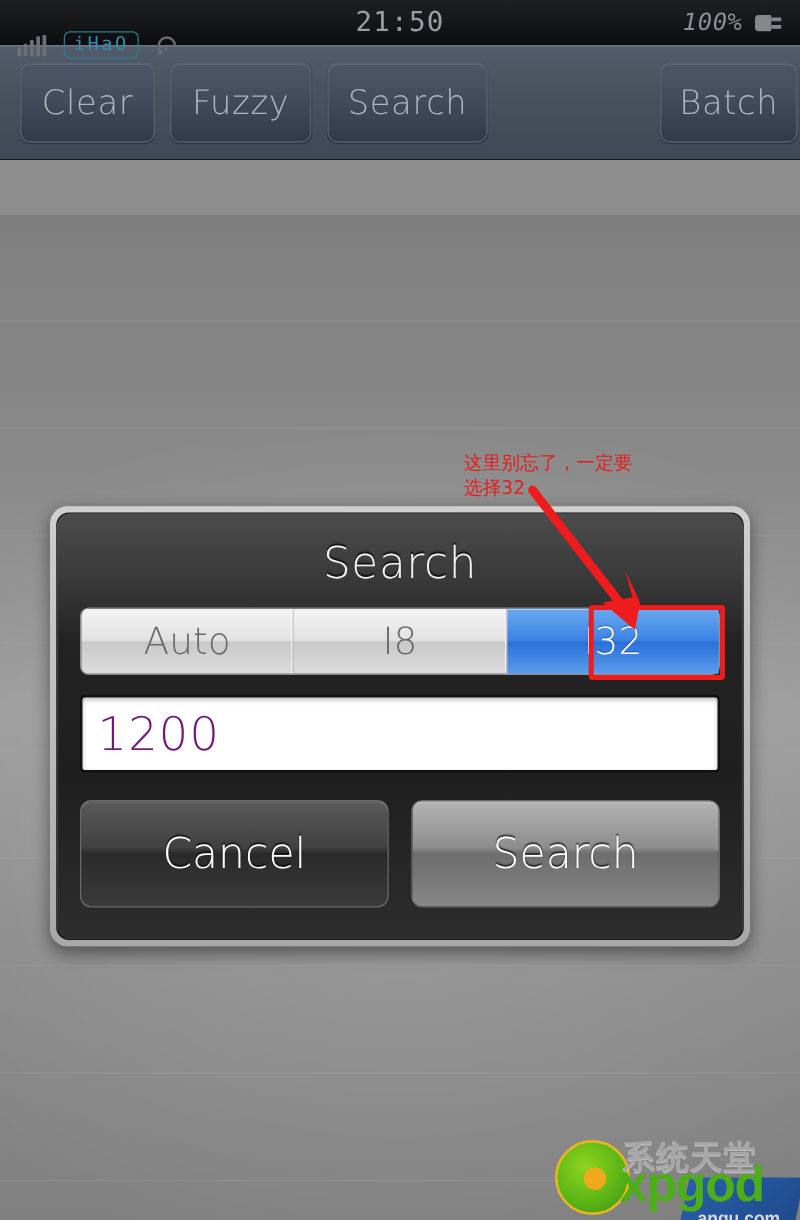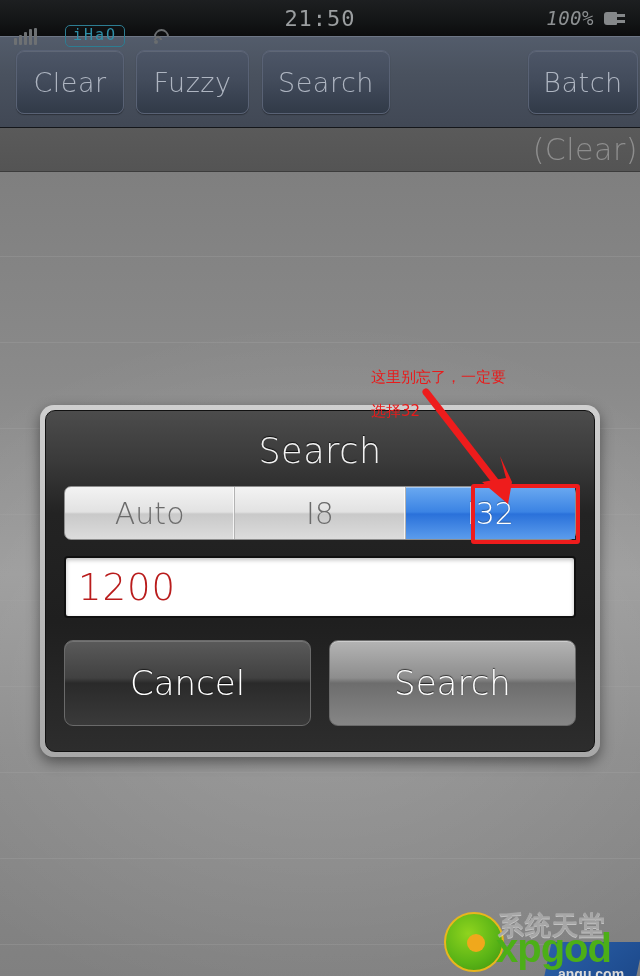--- a/index.html
+++ b/index.html
@@ -25,21 +25,21 @@
     top: 0; left: 0;
     width: 640px;
     height: 36px;
     background: linear-gradient(180deg, #1d1f21 0%, #141617 55%, #0b0c0d 100%);
     display: flex;
     align-items: center;
     padding: 0 14px;
     z-index: 40;
   }
 
-  .sb-left { display: flex; align-items: center; gap: 28px; flex: 0 0 auto; margin-top: 36px; }
+  .sb-left { display: flex; align-items: center; gap: 14px; flex: 0 0 auto; margin-top: 36px; }
   .sb-center {
     position: absolute;
     left: 0; right: 0;
     text-align: center;
     pointer-events: none;
   }
   .sb-right {
     position: absolute;
     right: 14px; top: 0;
     height: 36px;
@@ -209,21 +209,21 @@
     border-bottom: 1px solid rgba(0,0,0,0.10);
   }
 
   
   #annotation {
     position: absolute;
     left: 371px; top: 360px;
     width: 200px;
     color: #e81b1b;
     font-size: 15px;
-    line-height: 34px;
+    line-height: 20px;
     font-family: "DejaVu Sans", sans-serif;
     z-index: 60;
     white-space: pre-line;
   }
   #arrow-svg {
     position: absolute;
     left: 400px; top: 386px;
     width: 130px; height: 130px;
     z-index: 60;
     pointer-events: none;
@@ -267,20 +267,21 @@
   
   #segmented {
     display: flex;
     height: 54px;
     border-radius: 7px;
     overflow: visible;
     background: linear-gradient(180deg, #f3f3f3 0%, #e2e2e2 48%, #c9c9c9 52%, #dcdcdc 100%);
     border: 1px solid #8d8d8d;
     position: relative;
     margin-bottom: 16px;
+    justify-content: flex-end;
   }
   .seg {
     flex: 1 1 0;
     display: flex;
     align-items: center;
     justify-content: center;
     color: #6b6b6b;
     font-size: 30px;
     font-family: "DejaVu Sans", sans-serif;
     font-weight: 300;
@@ -314,21 +315,21 @@
     background: #ffffff;
     border: 2px solid #101010;
     box-shadow: inset 0 2px 4px rgba(0,0,0,0.25);
     display: flex;
     align-items: center;
     padding: 0 12px;
     margin-bottom: 22px;
     cursor: text;
   }
   #search-input .val {
-    color: #b91c1c;
+    color: #701a75;
     font-size: 37px;
     font-family: "DejaVu Sans", sans-serif;
     font-weight: 300;
     letter-spacing: 1px;
   }
 
   
   #dialog-actions { display: flex; gap: 18px; height: 86px; }
   .dlg-btn {
     flex: 1 1 0;
@@ -452,23 +453,20 @@
 
   <div id="toolbar">
     <div class="row">
       <div class="tb-btn b1">Fuzzy</div>
       <div class="tb-btn b0">Clear</div>
       <div class="tb-btn b2">Search</div>
       <div class="tb-btn b3">Batch</div>
     </div>
   </div>
 
-  <div id="sub-header">
-    <span class="lbl">(Clear)</span>
-  </div>
 
   <div id="content">
     <div class="row-line" style="top:84px"></div>
     <div class="row-line" style="top:170px"></div>
     <div class="row-line" style="top:256px"></div>
     <div class="row-line" style="top:342px"></div>
     <div class="row-line" style="top:428px"></div>
     <div class="row-line" style="top:514px"></div>
     <div class="row-line" style="top:600px"></div>
     <div class="row-line" style="top:686px"></div>

